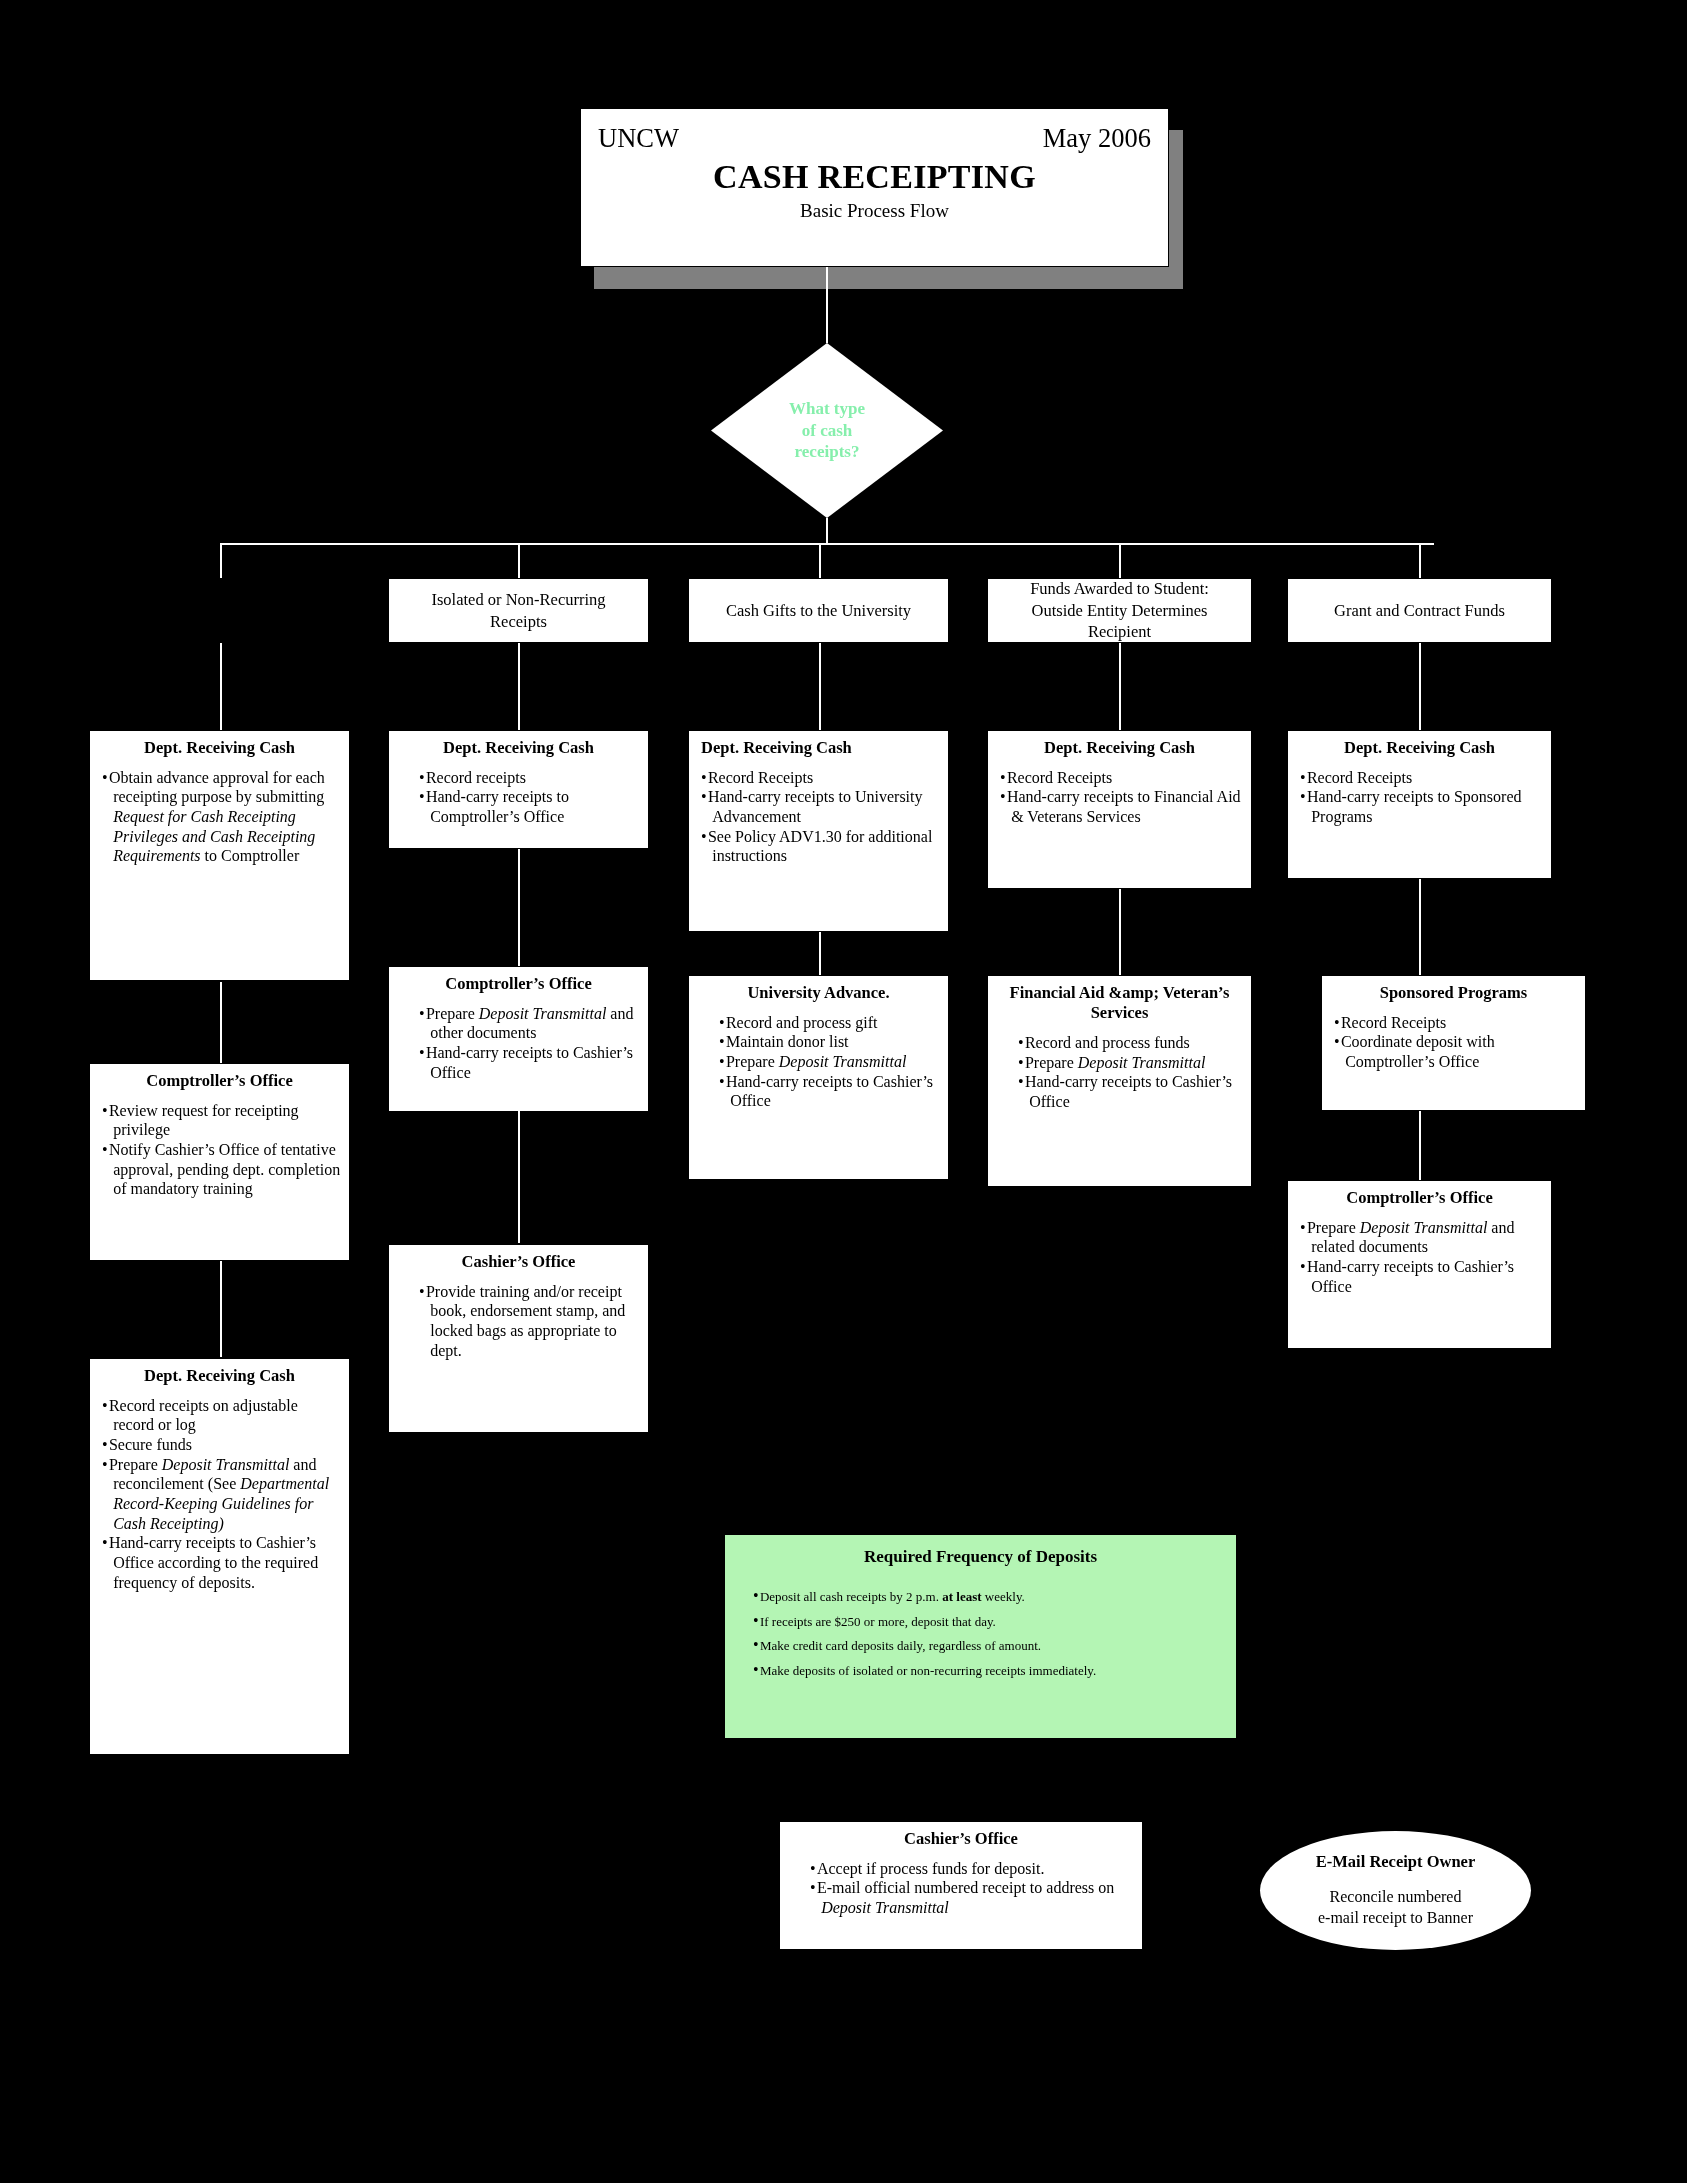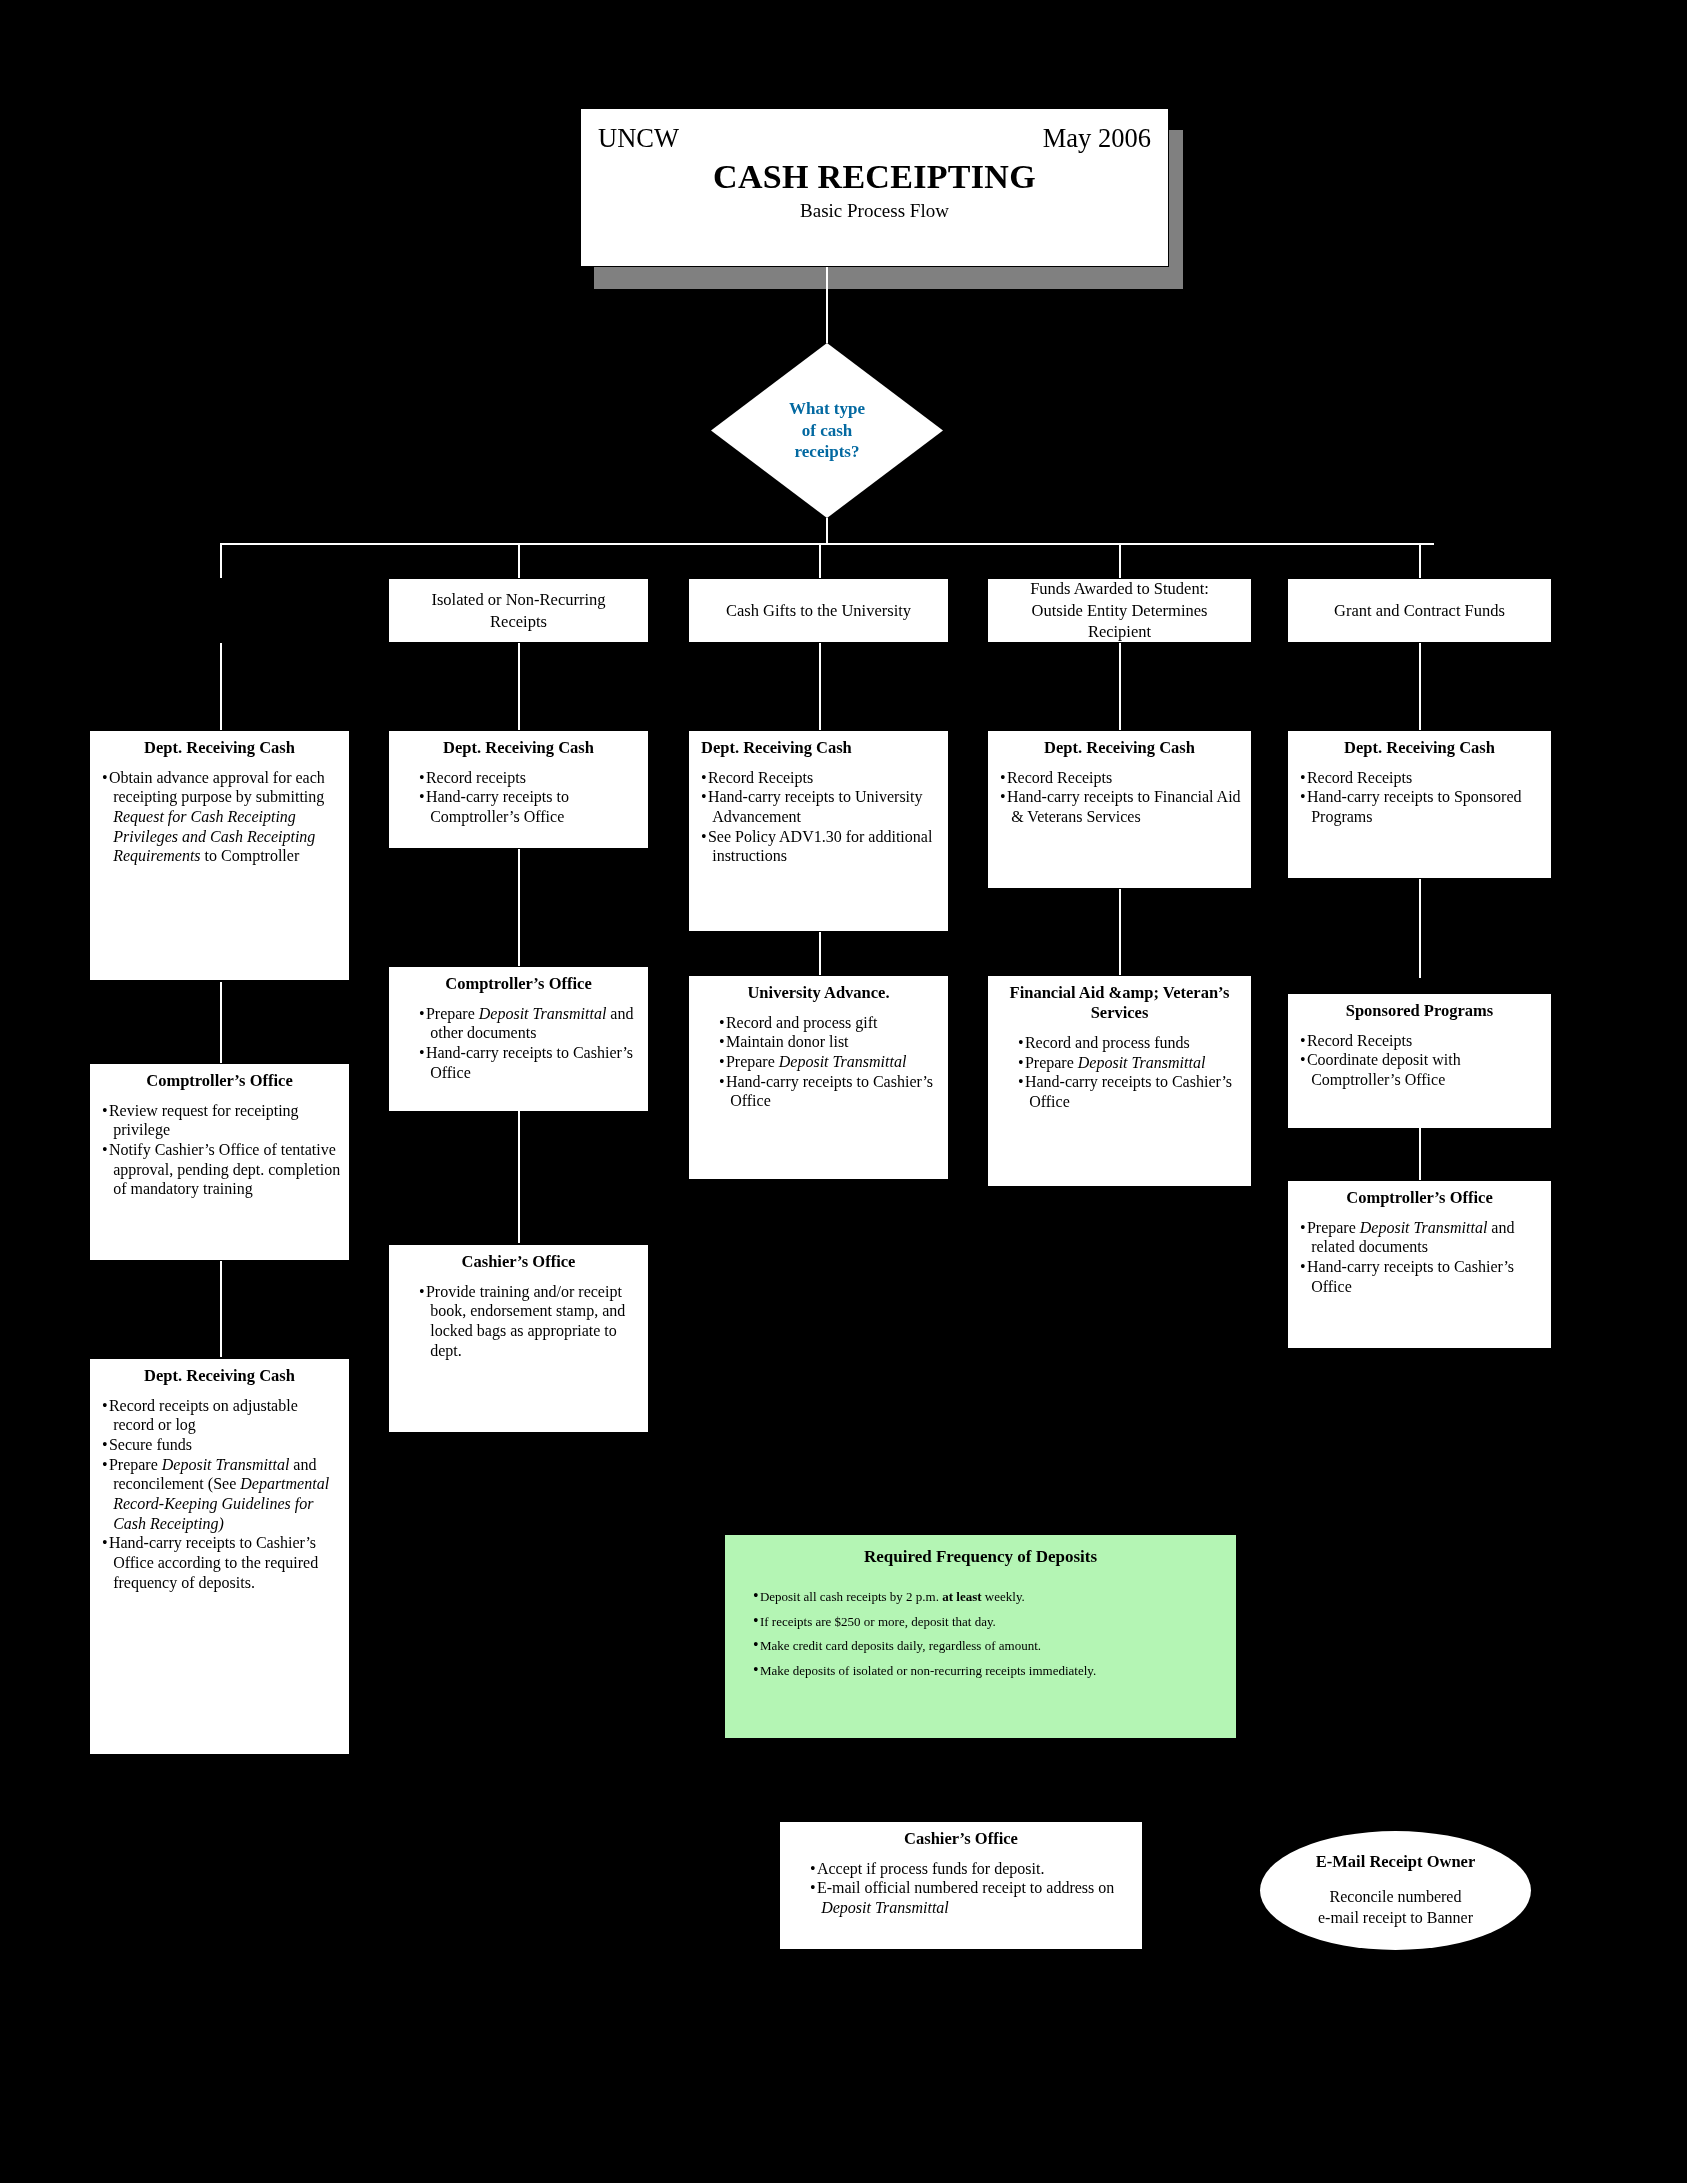--- a/index.html
+++ b/index.html
@@ -71,21 +71,21 @@
     position: absolute;
     inset: 0;
     display: flex;
     flex-direction: column;
     align-items: center;
     justify-content: center;
     font-size: 17px;
     font-weight: bold;
     line-height: 1.28;
     text-align: center;
-    color: #0369a1;
+    color: #86efac;
   }
 
   
   .node {
     position: absolute;
     background: #ffffff;
     border: 1.3px solid #000000;
     overflow: hidden;
     color: #000000;
   }
@@ -342,21 +342,21 @@
   <div class="node" style="left:1287px; top:730px; width:265px; height:149px;">
     <div class="hd">Dept. Receiving Cash</div>
     <ul>
       <li>Record Receipts</li>
       <li>Hand-carry receipts to Sponsored Programs</li>
     </ul>
   </div>
 
   <div class="vline" style="left:1419px; top:879px; height:99px;"></div>
 
-  <div class="node" style="left:1287px; top:975px; width:265px; height:136px;margin-top:18px;">
+  <div class="node" style="left:1321px; top:975px; width:265px; height:136px;">
     <div class="hd">Sponsored Programs</div>
     <ul>
       <li>Record Receipts</li>
       <li>Coordinate deposit with Comptroller’s Office</li>
     </ul>
   </div>
 
   <div class="vline" style="left:1419px; top:1111px; height:73px;"></div>
 
   <div class="node" style="left:1287px; top:1180px; width:265px; height:169px;">

